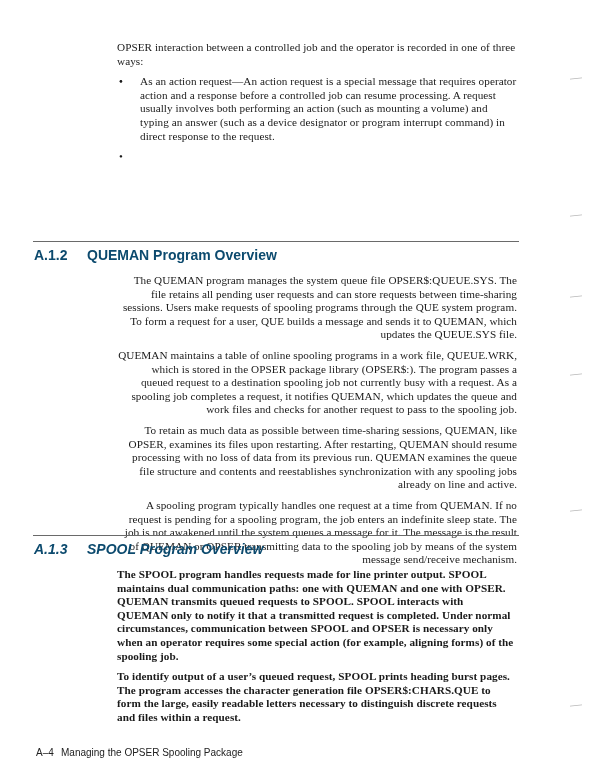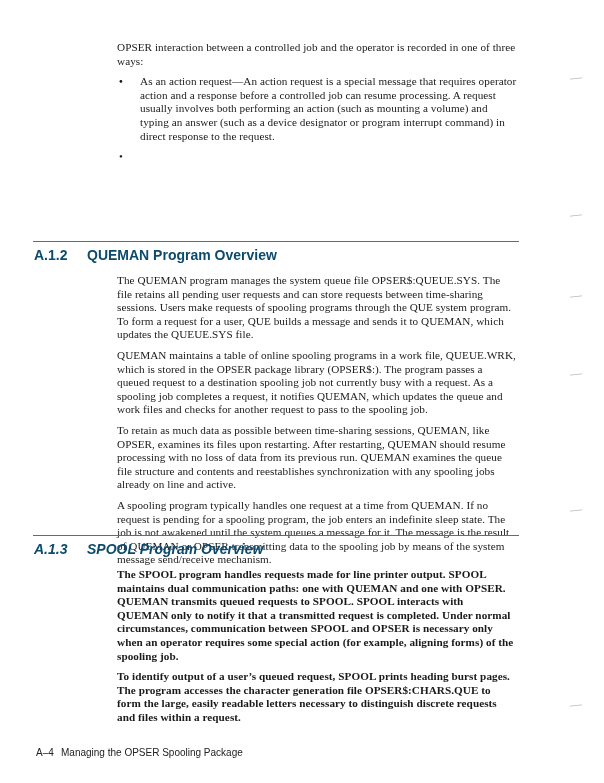--- a/index.html
+++ b/index.html
@@ -57,21 +57,21 @@
     <li>
       <span class="bullet">•</span>
     </li>
   </ul>
 </div>
 
 <div class="rule" style="top:241px;"></div>
 <div class="heading" style="top:247px;">
   <span class="num">A.1.2</span><span>QUEMAN Program Overview</span>
 </div>
-<div class="body-text" style="top:274px;">
+<div class="body-text" style="top:274px;text-align:right;">
   <p>The QUEMAN program manages the system queue file OPSER$:QUEUE.SYS. The file retains all pending user requests and can store requests between time-sharing sessions. Users make requests of spooling programs through the QUE system program. To form a request for a user, QUE builds a message and sends it to QUEMAN, which updates the QUEUE.SYS file.</p>
   <p>QUEMAN maintains a table of online spooling programs in a work file, QUEUE.WRK, which is stored in the OPSER package library (OPSER$:). The program passes a queued request to a destination spooling job not currently busy with a request. As a spooling job completes a request, it notifies QUEMAN, which updates the queue and work files and checks for another request to pass to the spooling job.</p>
   <p>To retain as much data as possible between time-sharing sessions, QUEMAN, like OPSER, examines its files upon restarting. After restarting, QUEMAN should resume processing with no loss of data from its previous run. QUEMAN examines the queue file structure and contents and reestablishes synchronization with any spooling jobs already on line and active.</p>
   <p>A spooling program typically handles one request at a time from QUEMAN. If no request is pending for a spooling program, the job enters an indefinite sleep state. The job is not awakened until the system queues a message for it. The message is the result of QUEMAN or OPSER transmitting data to the spooling job by means of the system message send/receive mechanism.</p>
 </div>
 
 <div class="rule" style="top:535px;"></div>
 <div class="heading" style="top:541px;font-style:italic;">
   <span class="num">A.1.3</span><span>SPOOL Program Overview</span>
 </div>

